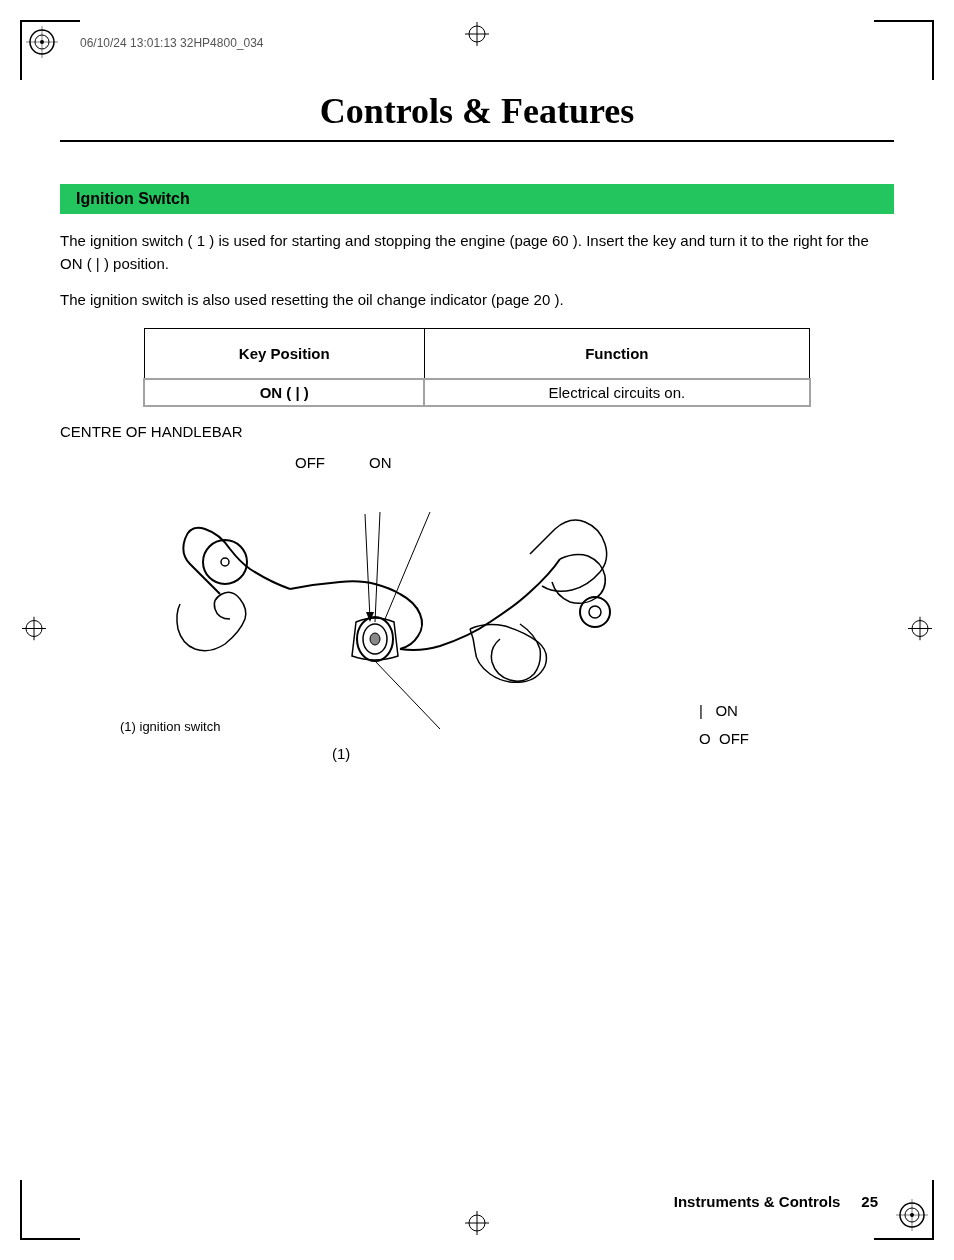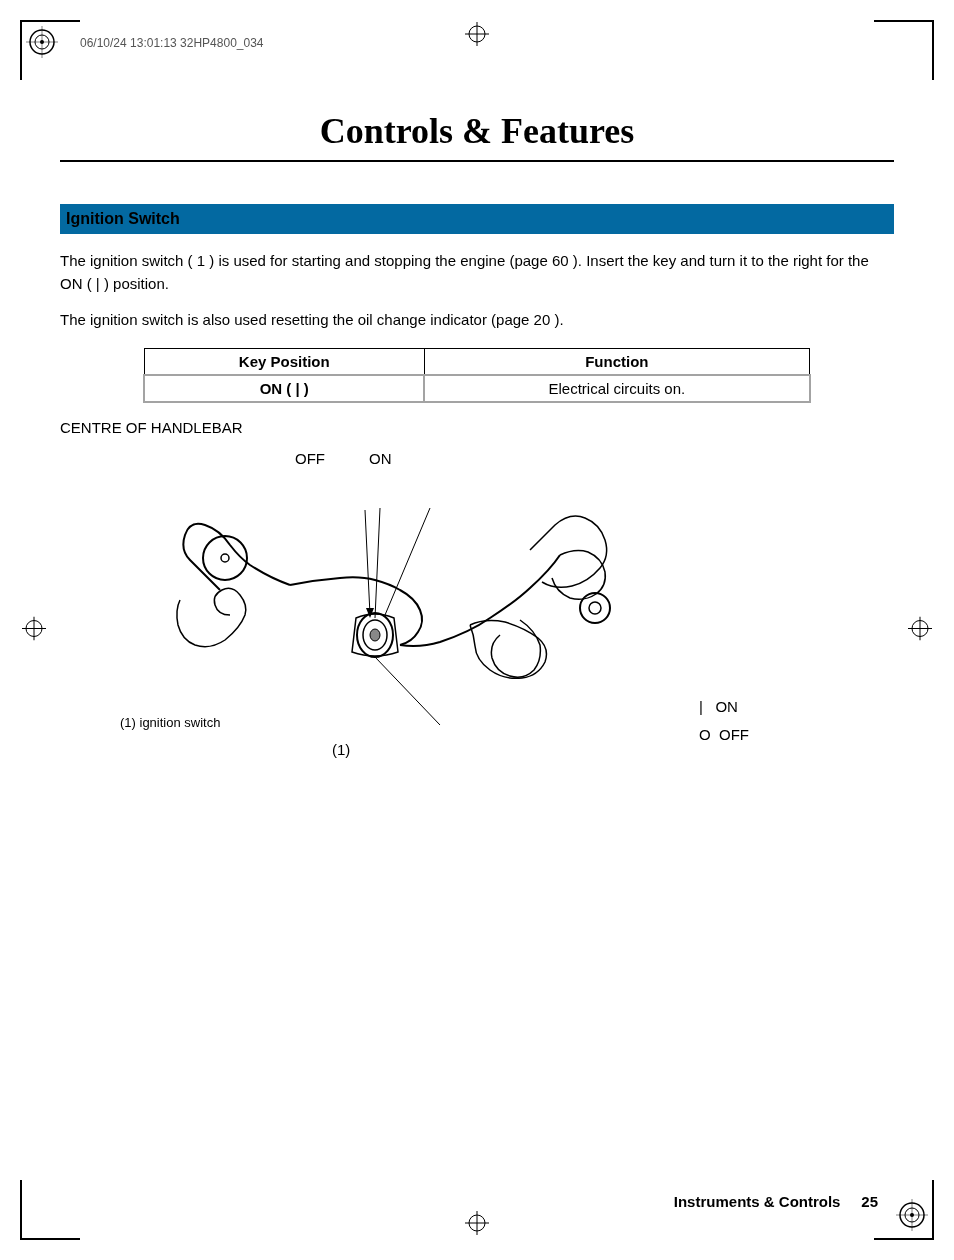--- a/index.html
+++ b/index.html
@@ -39,39 +39,39 @@
       position: absolute;
       top: 36px;
       left: 80px;
       font-size: 12px;
       color: #555;
     }
 
     
     .page-title-section {
       text-align: center;
-      margin-top: 70px;
+      margin-top: 50px;
       margin-bottom: 20px;
     }
     .page-title {
       font-size: 36px;
       font-weight: bold;
       font-family: Georgia, 'Times New Roman', serif;
     }
     .title-underline {
       border: none;
       border-top: 2px solid #000;
       margin: 8px auto 0;
       width: 100%;
     }
 
     
     .section-header {
-      background: #0369a1;
-      padding: 6px 6px;
+      background: #22c55e;
+      padding: 6px 16px;
       margin-top: 22px;
       margin-bottom: 16px;
       display: inline-block;
       width: 100%;
     }
     .section-header-text {
       font-weight: bold;
       font-size: 16px;
     }
 
@@ -83,21 +83,21 @@
     }
 
     
     .key-table {
       border-collapse: collapse;
       margin: 16px auto;
       width: 80%;
     }
     .key-table th {
       border: 1px solid #000;
-      padding: 4px 16px;
+      padding: 16px 16px;
       font-weight: bold;
       font-size: 15px;
       background: #fff;
     }
     .key-table td {
       border: 2px solid #a3a3a3;
       padding: 4px 16px;
       font-size: 15px;
       text-align: center;
     }

